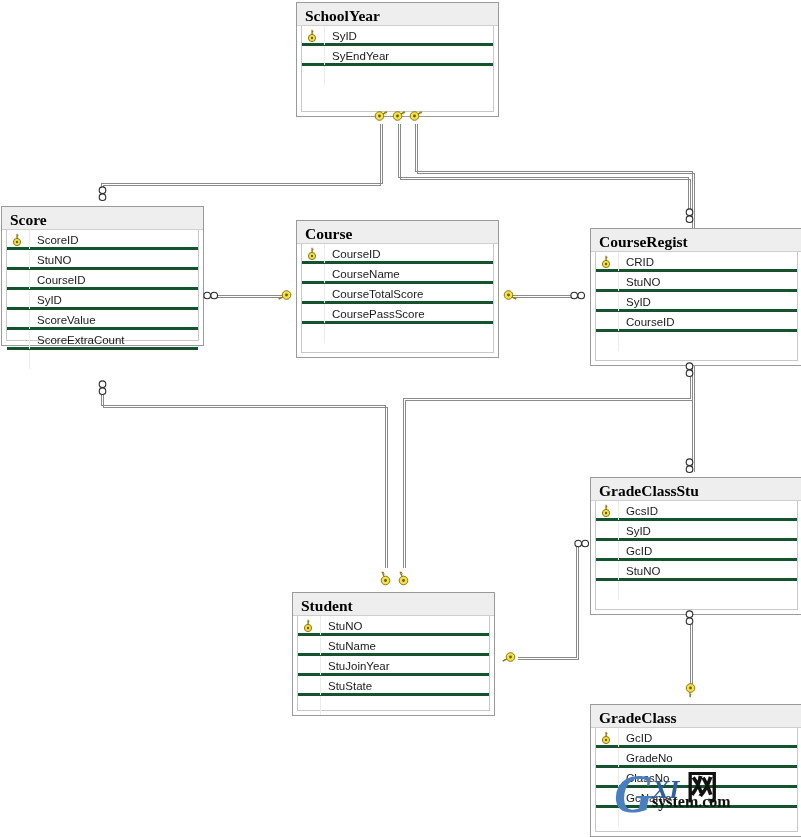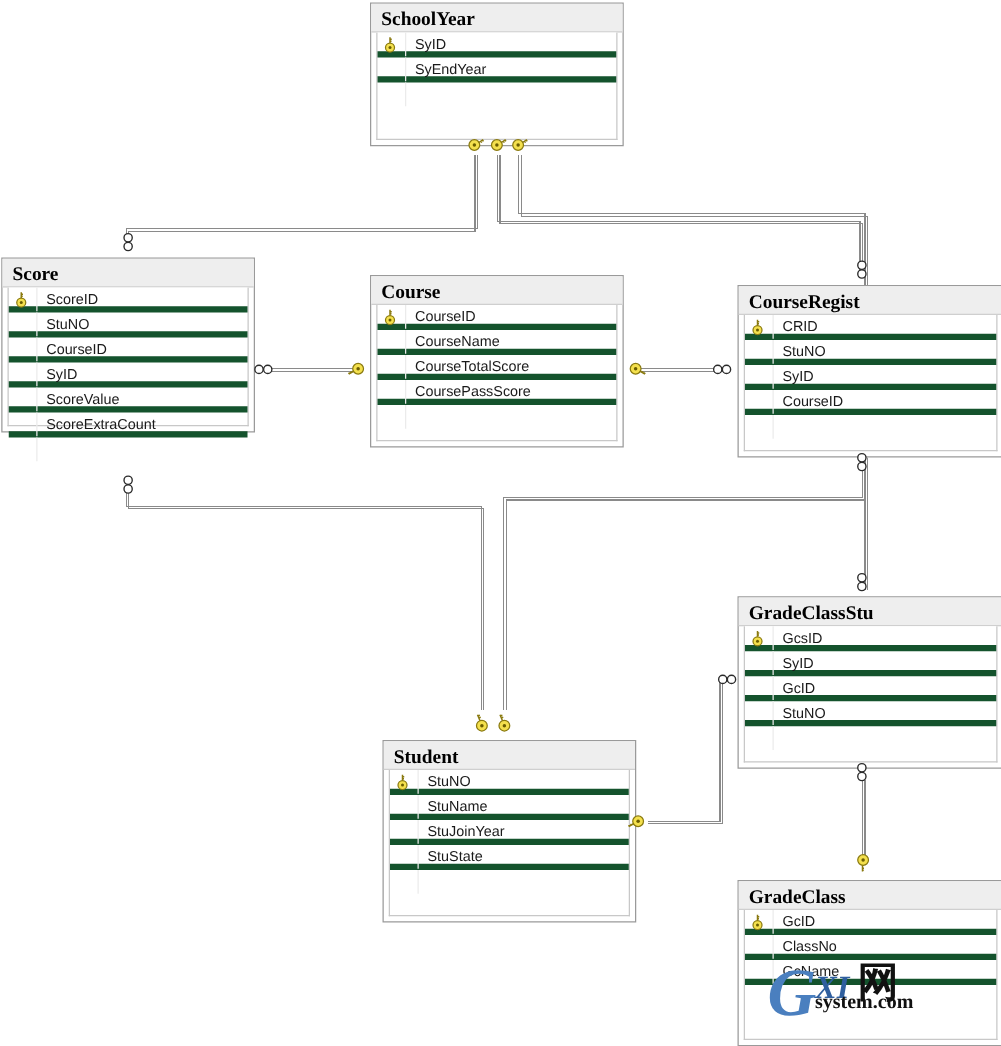--- a/index.html
+++ b/index.html
@@ -43,21 +43,21 @@
     margin:0 4px 4px 4px;
     box-sizing:border-box;
     height:calc(100% - 27px);
   }
   .fld{
     position:relative;
     height:20px;
     line-height:20px;
     font-size:11.5px;
     color:#1a1a1a;
-    border-bottom:5px solid #14532d;
+    border-bottom:3px solid #14532d;
     padding-left:30px;
     white-space:nowrap;
     box-sizing:border-box;
   }
   .fld:last-child{border-bottom:none;}
   .fld .gutter{
     position:absolute;left:0;top:0;width:22px;height:19px;
     border-right:1px solid #ebebeb;
   }
   .blankrow{height:18px;border-bottom:none;}
@@ -377,21 +377,21 @@
       <div class="fld">
         <span class="gutter"></span>
         <span>StuNO</span>
       </div>
       <div class="fld blankrow">
         <span class="gutter"></span>
       </div>
     </div>
   </div>
 
-  <div class="table-box" style="left:306px;top:592px;width:203px;height:146px;">
+  <div class="table-box" style="left:292px;top:592px;width:203px;height:124px;">
     <div class="tbl-title">Student</div>
     <div class="tbl-body">
       <div class="fld">
         <span class="gutter"></span>
         <svg class="keyicon" viewBox="0 0 14 14">
           <circle cx="6" cy="9" r="3.6" fill="#f4e04d" stroke="#8a7a10" stroke-width="1"></circle>
           <circle cx="6" cy="9" r="1.2" fill="#6b5d00"></circle>
           <path d="M6,5.4 L6,0.8 M5.6,2.4 L7.4,2.4 M5.6,4.0 L7.2,4.0" stroke="#8a7a10" stroke-width="1.2" fill="none"></path>
         </svg>
         <span>StuNO</span>
@@ -418,20 +418,24 @@
     <div class="tbl-title">GradeClass</div>
     <div class="tbl-body">
       <div class="fld">
         <span class="gutter"></span>
         <svg class="keyicon" viewBox="0 0 14 14">
           <circle cx="6" cy="9" r="3.6" fill="#f4e04d" stroke="#8a7a10" stroke-width="1"></circle>
           <circle cx="6" cy="9" r="1.2" fill="#6b5d00"></circle>
           <path d="M6,5.4 L6,0.8 M5.6,2.4 L7.4,2.4 M5.6,4.0 L7.2,4.0" stroke="#8a7a10" stroke-width="1.2" fill="none"></path>
         </svg>
         <span>GcID</span>
+      </div>
+      <div class="fld">
+        <span class="gutter"></span>
+        <span>GradeNo</span>
       </div>
       <div class="fld">
         <span class="gutter"></span>
         <span>ClassNo</span>
       </div>
       <div class="fld">
         <span class="gutter"></span>
         <span>GcName</span>
       </div>
       <div class="fld blankrow">

